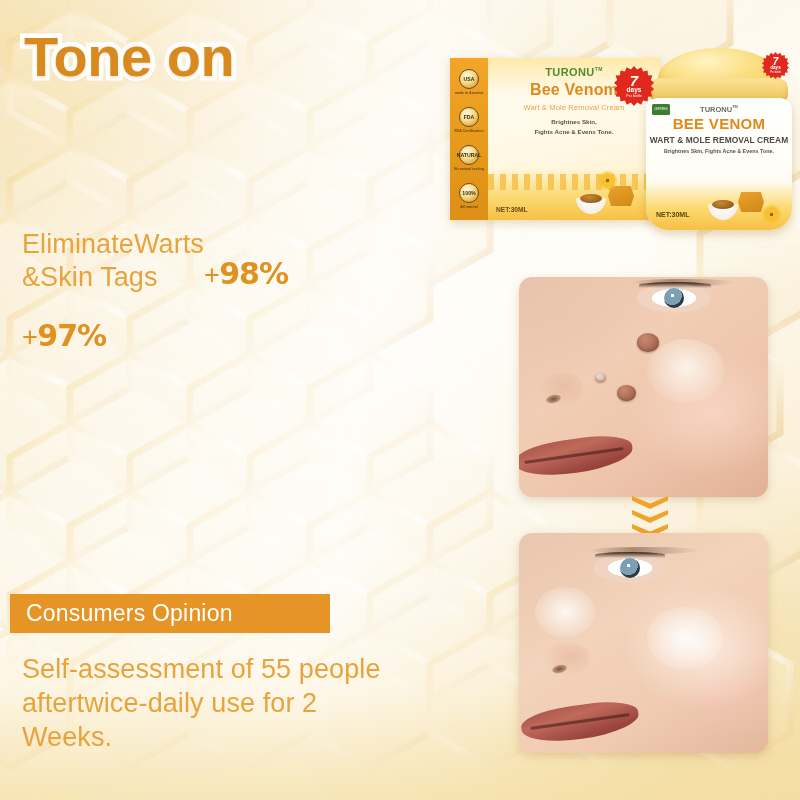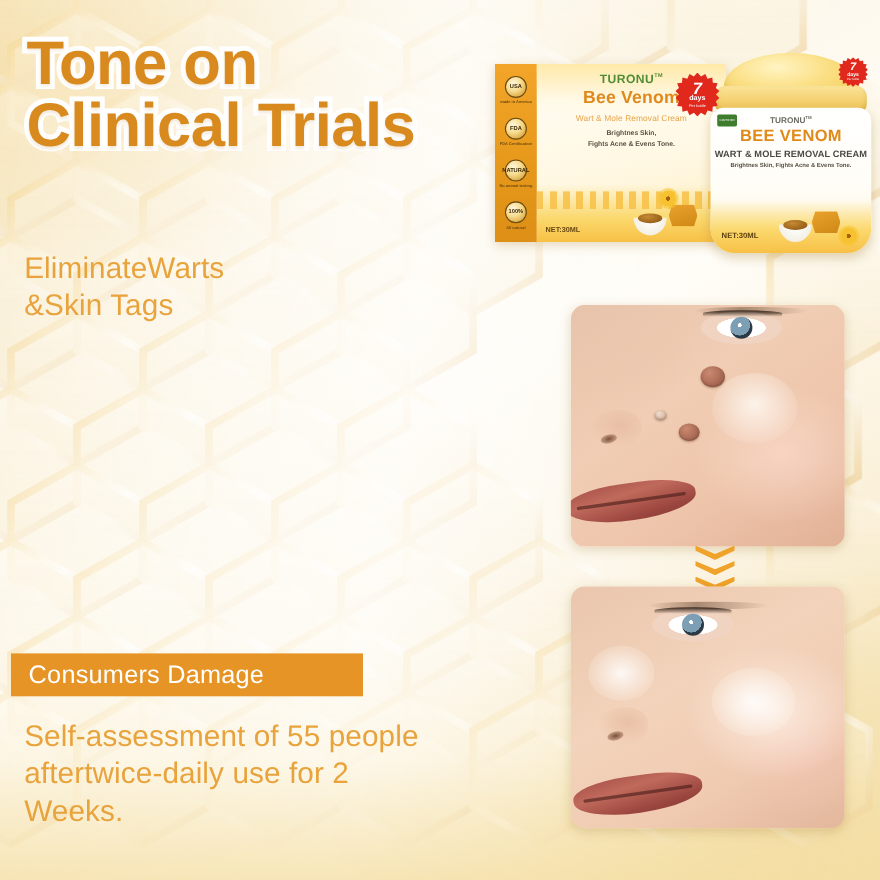--- a/index.html
+++ b/index.html
@@ -388,21 +388,20 @@
       <use href="#hexcell" x="700" y="200"></use>
       <use href="#hexcell" x="660" y="330"></use>
       <use href="#hexcell" x="700" y="440"></use>
     </g>
   </svg>
   <div class="glow-sheet"></div>
   <div class="bottom-glow"></div>
 
   <div class="layer headline">
     <span>Tone on</span>
-    <span class="l2">Clinical Trials</span>
   </div>
 
   <div class="layer product">
 
     <div class="box">
       <div class="box-spine">
         <div class="seal">
           <div class="seal-badge">USA</div>
           <div class="seal-caption">made in America</div>
         </div>
@@ -473,29 +472,35 @@
         <div class="badge-unit" style="font-size:4.6px">days</div>
         <div class="badge-note" style="font-size:2.6px">Per bottle</div>
       </div>
     </div>
   </div>
 
   <div class="layer claims">
     <div class="claim-row row-1">
       <div class="claim-label">EliminateWarts
 &amp;Skin Tags</div>
+      <div class="claim-pct">
+        <span class="plus">+</span><span class="num">98%</span>
+      </div>
     </div>
     <div class="claim-row row-2">
+      <div class="claim-pct">
+        <span class="plus">+</span><span class="num">97%</span>
+      </div>
     </div>
     <div class="claim-row row-3">
     </div>
   </div>
 
   <div class="layer opinion-banner">
-    <span>Consumers Damage</span>
+    <span>Consumers Opinion</span>
   </div>
   <div class="layer opinion-body">Self-assessment of 55 people
 aftertwice-daily use for 2
 Weeks.</div>
 
   <div class="layer photo photo-before">
     <div class="face">
       <div class="brow" style="left:112px; top:2px; width:104px;"></div>
       <div class="eye" style="left:118px; top:6px;"></div>
       <div class="lash" style="left:120px; top:5px; width:72px;"></div>

